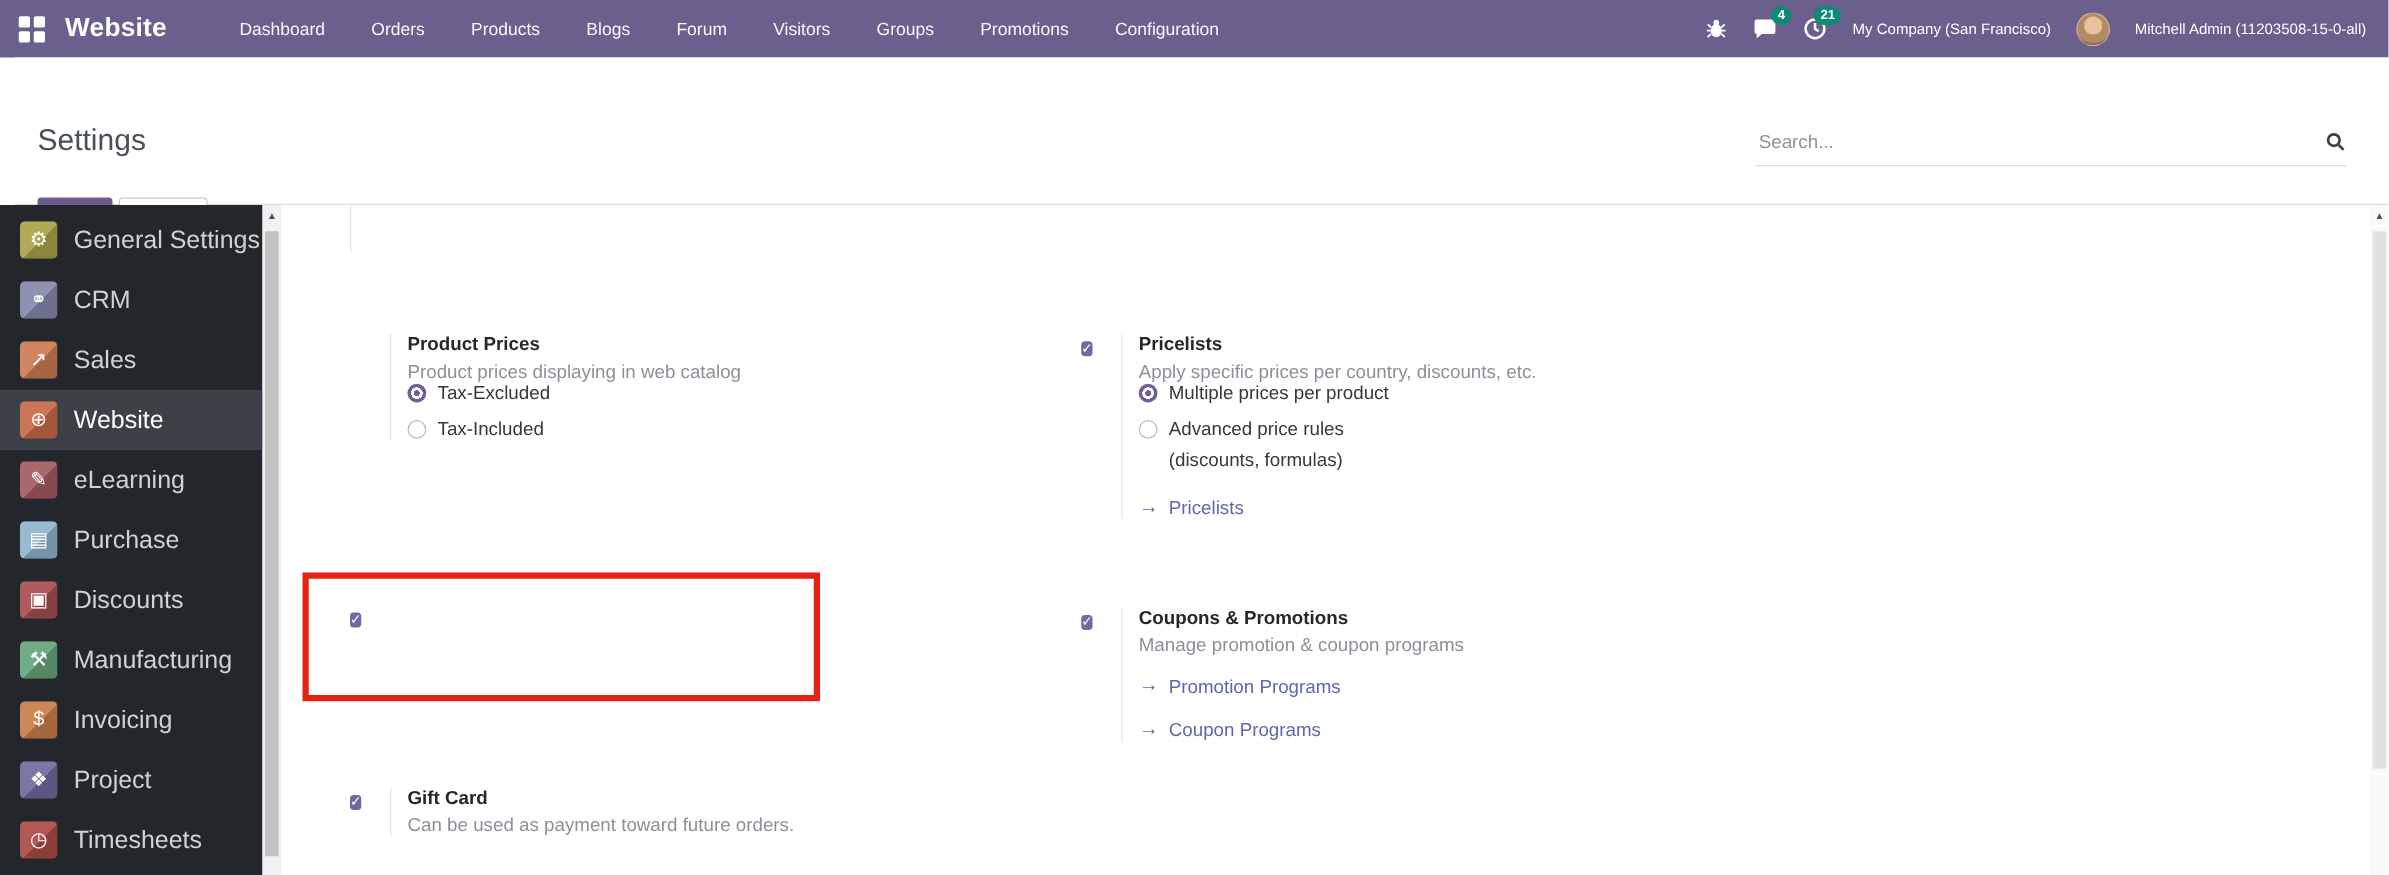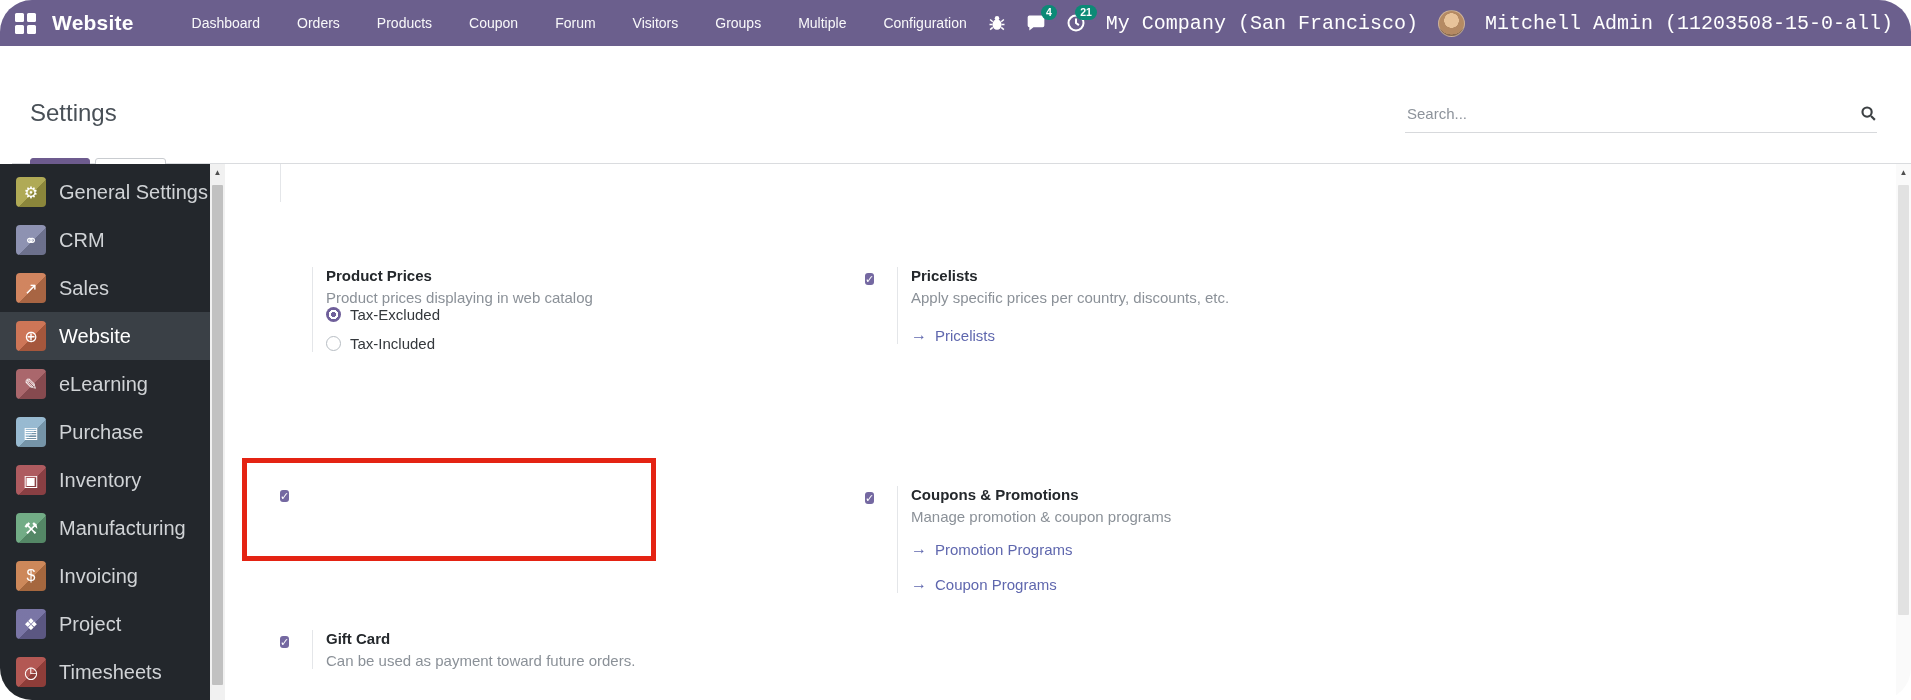--- a/index.html
+++ b/index.html
@@ -1,34 +1,34 @@
 <!DOCTYPE html>
 <html><head>
 <meta charset="utf-8">
 <style>
   html,body{margin:0;padding:0;background:#fff;}
   *{box-sizing:border-box;}
   .stage{position:relative;width:1911px;height:700px;overflow:hidden;background:#fff;
-         font-family:"Liberation Sans","DejaVu Sans",sans-serif;border-radius:32px;}
+         font-family:"Liberation Sans","DejaVu Sans",sans-serif;}
 
   
   .navbar{position:absolute;left:0;top:0;width:1911px;height:46px;background:#6b5f8d;
           display:flex;align-items:center;padding:0 18px 0 15px;color:#fff;}
   .apps-grid{width:21px;height:21px;display:grid;grid-template-columns:9px 9px;grid-template-rows:9px 9px;
              gap:3px;margin-right:16px;cursor:pointer;}
   .apps-grid span{background:#fff;border-radius:1.5px;}
   .brand{font-size:21px;font-weight:bold;margin-right:58px;letter-spacing:.2px;}
   .nav-menu{display:flex;gap:37px;font-size:14px;}
   .nav-item{cursor:pointer;opacity:.96;}
   .nav-spacer{flex:1;}
   .nav-right{display:flex;align-items:center;gap:20px;}
   .icon-wrap{position:relative;display:flex;align-items:center;cursor:pointer;}
   .badge{position:absolute;top:-8px;right:-11px;background:#0c8a76;color:#fff;font-size:10.5px;
          font-weight:bold;border-radius:9px;padding:2px 5px;line-height:1;}
-  .nav-text{font-size:20px;cursor:pointer;white-space:nowrap;font-family:Liberation Mono, monospace;}
+  .nav-text{font-size:12px;cursor:pointer;white-space:nowrap;}
   .avatar{width:27px;height:27px;border-radius:50%;
           background:radial-gradient(circle at 50% 38%,#e8c39a 0 36%,#b58a63 37% 70%,#8a6b50 71% 100%);
           border:1px solid rgba(255,255,255,.35);}
 
   
   .control{position:absolute;left:12px;top:46px;width:1911px;height:118px;background:#fff;
            border-bottom:1px solid #dadcdf;}
   .cp-title{position:absolute;left:18px;top:53px;font-size:24px;color:#495057;}
   .cp-actions{position:absolute;left:18px;top:112px;display:flex;align-items:center;}
   .btn{font-size:14px;border-radius:3px;padding:4px 13px;cursor:pointer;
@@ -95,25 +95,25 @@
       <span></span>
         <span></span>
         <span></span>
         <span></span>
     </div>
     <div class="brand">Website</div>
     <div class="nav-menu">
         <span class="nav-item">Dashboard</span>
         <span class="nav-item">Orders</span>
         <span class="nav-item">Products</span>
-        <span class="nav-item">Coupon</span>
+        <span class="nav-item">Blogs</span>
         <span class="nav-item">Forum</span>
         <span class="nav-item">Visitors</span>
         <span class="nav-item">Groups</span>
-        <span class="nav-item">Multiple</span>
+        <span class="nav-item">Promotions</span>
         <span class="nav-item">Configuration</span>
       </div>
     <div class="nav-spacer"></div>
     <div class="nav-right">
       <div class="icon-wrap">
         <svg width="18" height="18" viewBox="0 0 24 24" fill="#fff">
             <ellipse cx="12" cy="14" rx="6" ry="7"></ellipse>
             <circle cx="12" cy="5.5" r="3"></circle>
             <path d="M2 13h4v2H2zm16 0h4v2h-4zM3.5 6.5l3.5 3-1.3 1.6-3.5-3zm17 0l-3.5 3 1.3 1.6 3.5-3zM3.5 21.5l3.5-3-1.3-1.6-3.5 3zm17 0l-3.5-3 1.3-1.6 3.5 3z"></path>
           </svg>
@@ -174,21 +174,21 @@
         <div class="sb-row">
           <span class="app-icon" style="background-color: rgb(163, 90, 96);">✎</span>
           <span class="sb-label">eLearning</span>
         </div>
         <div class="sb-row">
           <span class="app-icon" style="background-color: rgb(143, 180, 205);">▤</span>
           <span class="sb-label">Purchase</span>
         </div>
         <div class="sb-row">
           <span class="app-icon" style="background-color: rgb(167, 77, 82);">▣</span>
-          <span class="sb-label">Inventory</span>
+          <span class="sb-label">Discounts</span>
         </div>
         <div class="sb-row">
           <span class="app-icon" style="background-color: rgb(102, 165, 124);">⚒</span>
           <span class="sb-label">Manufacturing</span>
         </div>
         <div class="sb-row">
           <span class="app-icon" style="background-color: rgb(201, 126, 76);">$</span>
           <span class="sb-label">Invoicing</span>
         </div>
         <div class="sb-row">
@@ -226,20 +226,31 @@
           </div>
         </div>
       </div>
     </div>
 
     <div class="setting" style="left:640px;top:103px;width:560px;">
       <div class="s-left"><span class="cb">✓</span></div>
       <div class="s-right">
         <div class="s-title">Pricelists</div>
         <div class="s-desc">Apply specific prices per country, discounts, etc.</div>
+        <div class="opts">
+          <div class="opt">
+            <span class="radio sel"></span>
+            <span>Multiple prices per product</span>
+          </div>
+          <div class="opt">
+            <span class="radio"></span>
+            <span>Advanced price rules</span>
+          </div>
+          <div class="note">(discounts, formulas)</div>
+        </div>
         <div class="link-row pl-link">
           <span class="arrow">→</span>
           <span>Pricelists</span>
         </div>
       </div>
     </div>
 
     <div class="hl-box"></div>
 
     <div class="setting" style="left:55px;top:320px;width:380px;">

